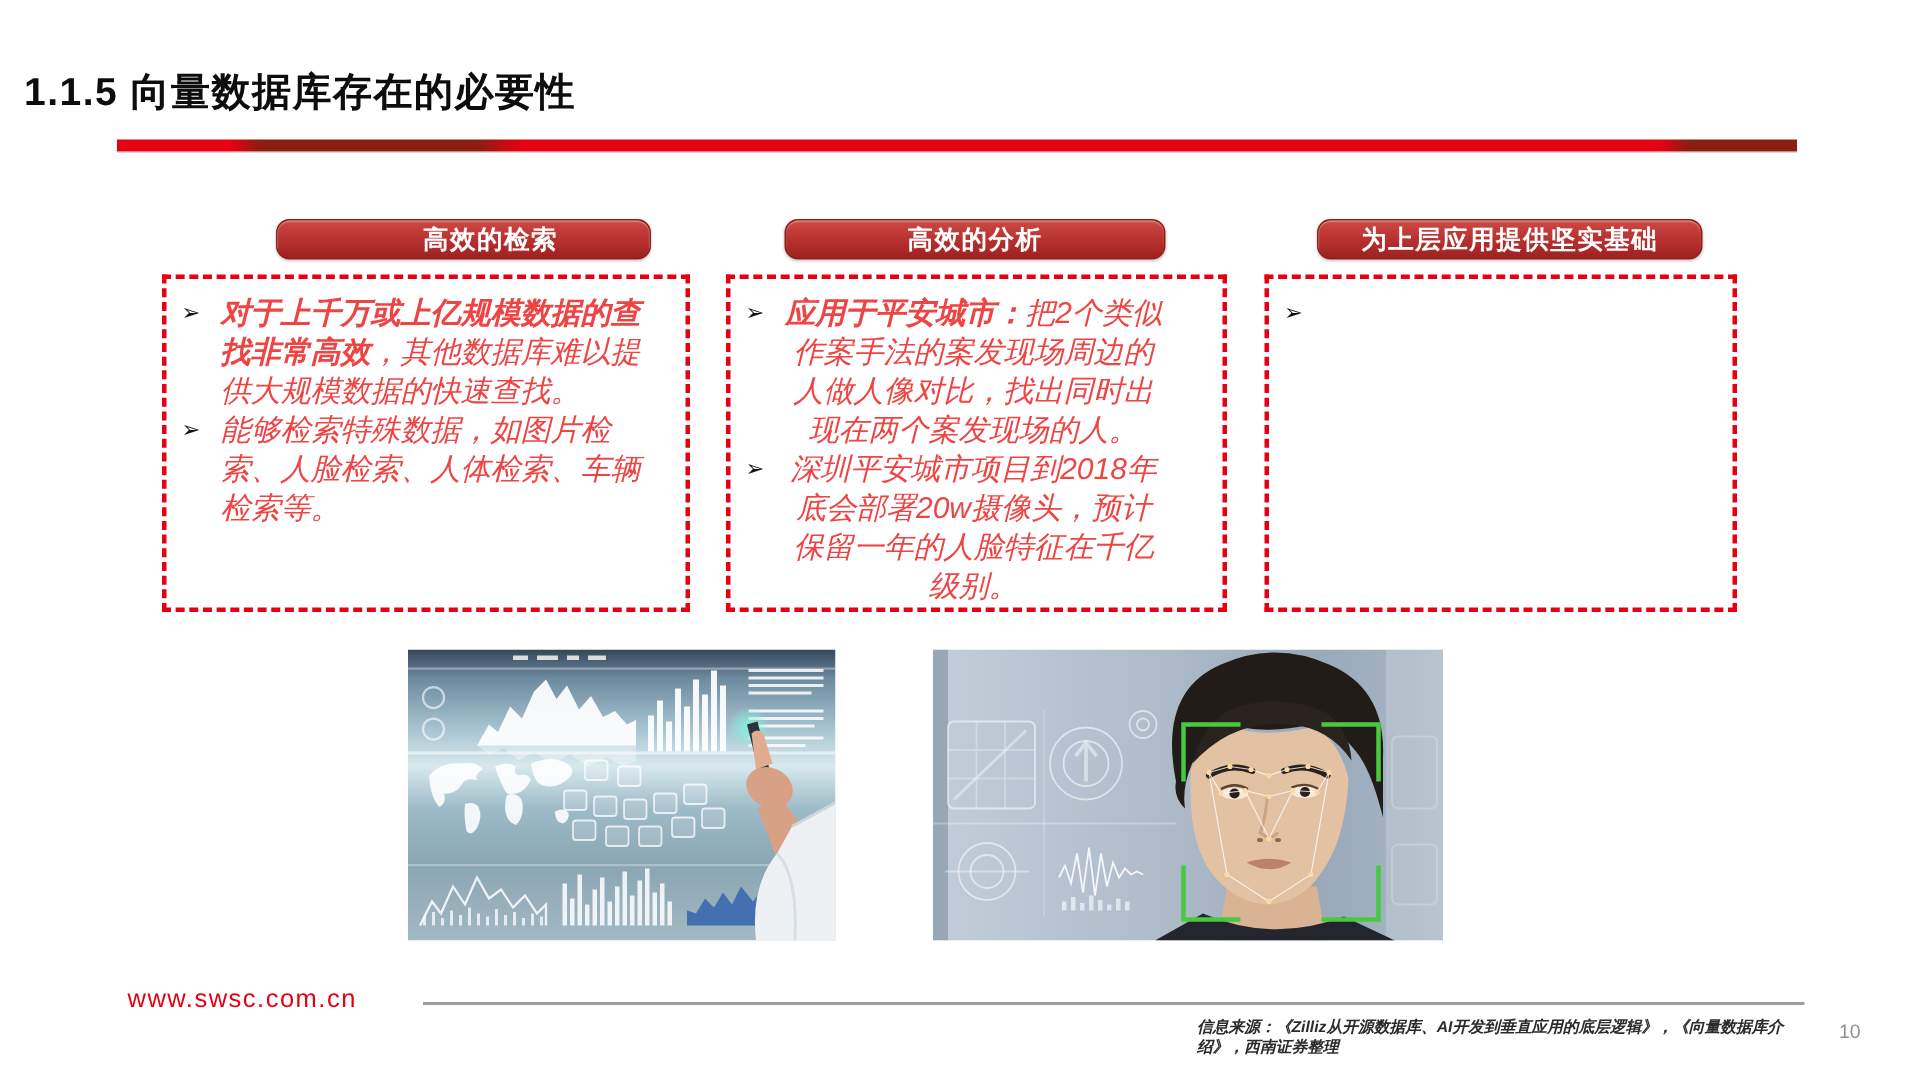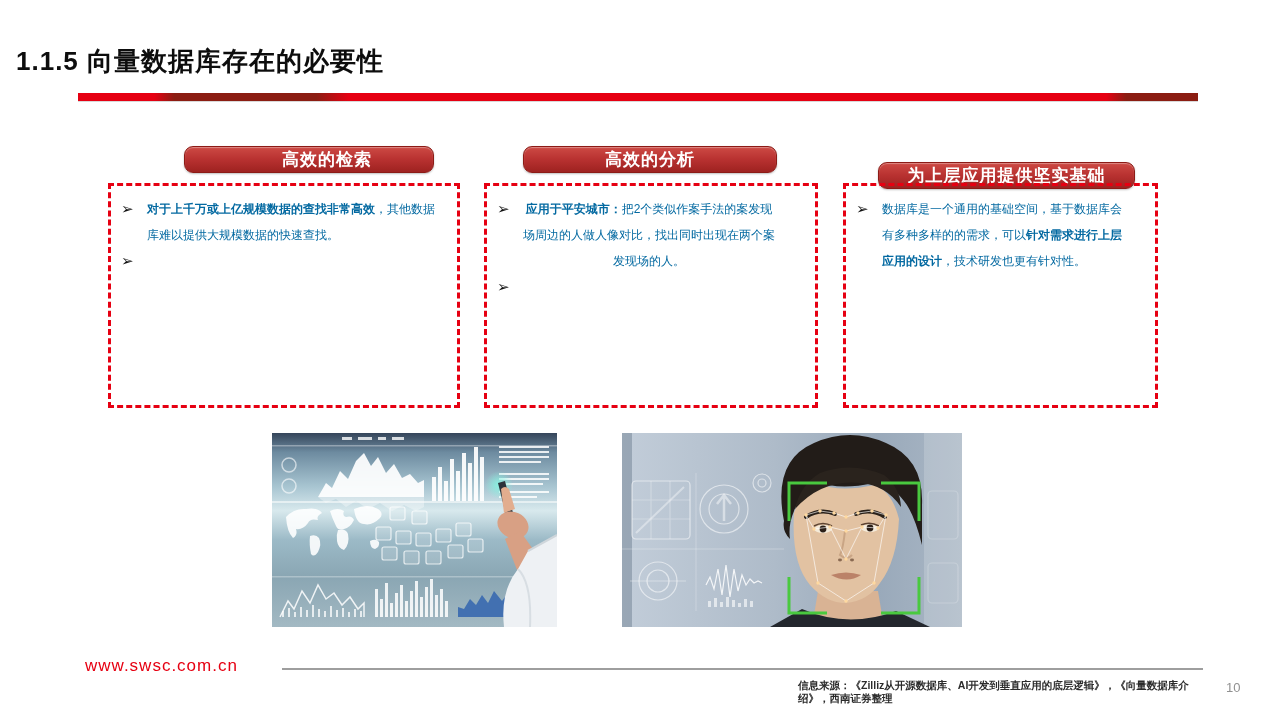--- a/index.html
+++ b/index.html
@@ -25,55 +25,56 @@
   .badge{
     position:absolute;top:146px;height:27px;border-radius:9px;
     background:linear-gradient(180deg,#cd4a44 0%,#b93231 48%,#9e2220 100%);
     border:1px solid #8c1b16;box-sizing:border-box;
     display:flex;align-items:center;justify-content:center;
     box-shadow:inset 0 1px 1px rgba(255,255,255,.35),0 1px 2px rgba(0,0,0,.25);
   }
   .badge span{color:#ffffff;font-size:17px;font-weight:700;letter-spacing:1px;}
   .badge1{left:184px;width:250px;padding-left:36px;}
   .badge2{left:523px;width:254px;}
-  .badge3{left:878px;width:257px;margin-top:16px;}
+  .badge3{left:878px;width:257px;}
   
   .dashed-box{
     position:absolute;top:183px;height:225px;box-sizing:border-box;
     border:3px dashed #e60012;padding:10px 4px 4px 10px;
   }
   .box1{left:108px;width:352px;}
   .box2{left:484px;width:334px;}
   .box3{left:843px;width:315px;}
   .bullet{display:flex;align-items:flex-start;}
   .marker{
     flex:0 0 26px;width:26px;font-size:15px;line-height:26px;color:#111;text-align:left;
   }
   .btext{
-    font-size:12px;line-height:26px;color:#0369a1;letter-spacing:0;
+    font-size:20px;line-height:26px;color:#ef4444;letter-spacing:0;
     word-break:break-all;
+    font-style:italic;
   }
   .box1 .btext{width:298px;}
   .box2 .btext{width:252px;text-align:center;}
   .box3 .btext{width:242px;}
   .b{font-weight:700;}
   
   .img-wrap{position:absolute;top:433px;height:194px;}
   .img-left{left:272px;width:285px;}
   .img-right{left:622px;width:340px;}
   .img-wrap svg{display:block;width:100%;height:100%;}
   
   .footer-web{
     position:absolute;left:85px;top:656px;font-size:17px;letter-spacing:1px;
     color:#e60012;text-decoration:none;
   }
   .footer-line{position:absolute;left:282px;top:668px;width:921px;height:2px;background:#9e9e9e;}
   .footer-source{
     position:absolute;left:798px;top:679px;width:392px;
-    font-size:10.5px;line-height:13px;font-weight:700;color:#2b2b2b;
+    font-size:10.5px;line-height:13px;font-style:italic;font-weight:700;color:#2b2b2b;
   }
   .footer-page{position:absolute;left:1226px;top:680px;font-size:13px;color:#919191;}
 </style>
 </head>
 <body>
 
 <div class="slide">
 
   <div class="title">1.1.5 向量数据库存在的必要性</div>
   <div class="red-bar"></div>
@@ -88,37 +89,38 @@
     <span>为上层应用提供坚实基础</span>
   </div>
 
   <div class="dashed-box box1">
     <div class="bullet">
       <span class="marker">➢</span>
       <div class="btext"><span class="b">对于上千万或上亿规模数据的查找非常高效</span><span>，其他数据库难以提供大规模数据的快速查找。</span></div>
     </div>
     <div class="bullet">
       <span class="marker">➢</span>
+      <div class="btext"><span>能够检索特殊数据，如图片检索、人脸检索、人体检索、车辆检索等。</span></div>
     </div>
   </div>
 
   <div class="dashed-box box2">
     <div class="bullet">
       <span class="marker">➢</span>
       <div class="btext"><span class="b">应用于平安城市：</span><span>把2个类似作案手法的案发现场周边的人做人像对比，找出同时出现在两个案发现场的人。</span></div>
     </div>
     <div class="bullet">
       <span class="marker">➢</span>
+      <div class="btext"><span>深圳平安城市项目到2018年底会部署20w摄像头，预计保留一年的人脸特征在千亿级别。</span></div>
     </div>
   </div>
 
   <div class="dashed-box box3">
     <div class="bullet">
       <span class="marker">➢</span>
-      <div class="btext"><span>数据库是一个通用的基础空间，基于数据库会有多种多样的的需求，可以</span><span class="b">针对需求进行上层应用的设计</span><span>，技术研发也更有针对性。</span></div>
     </div>
   </div>
 
   <div class="img-wrap img-left">
     <svg viewBox="0 0 285 194" preserveAspectRatio="none" role="img">
       <defs>
         <linearGradient id="lbg" x1="0" y1="0" x2="0" y2="1">
           <stop offset="0" stop-color="#35455a"></stop>
           <stop offset="0.10" stop-color="#6d8ba0"></stop>
           <stop offset="0.28" stop-color="#a9c6d2"></stop>

